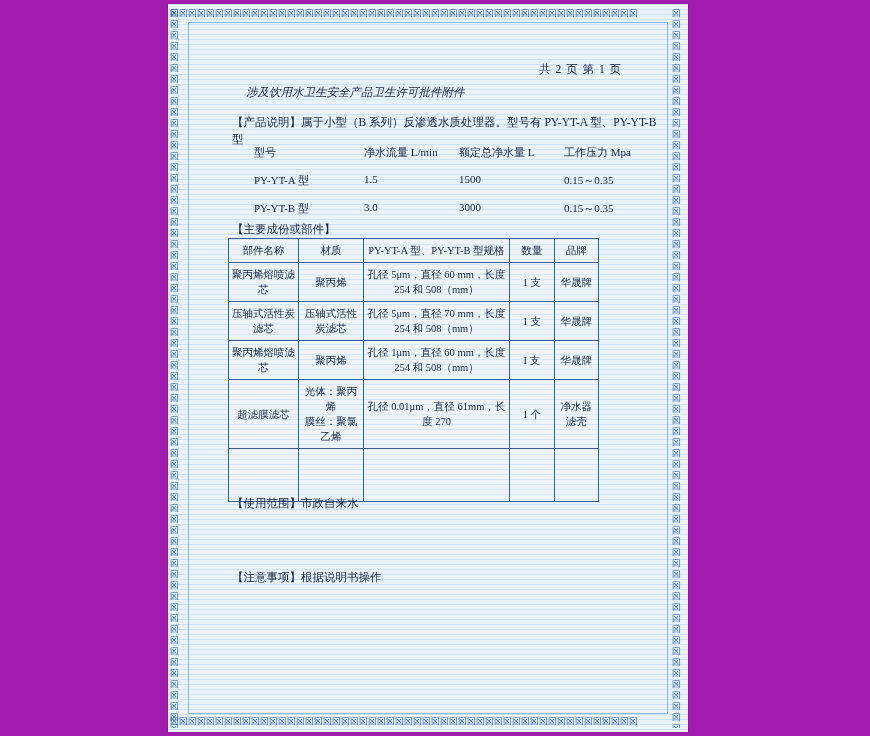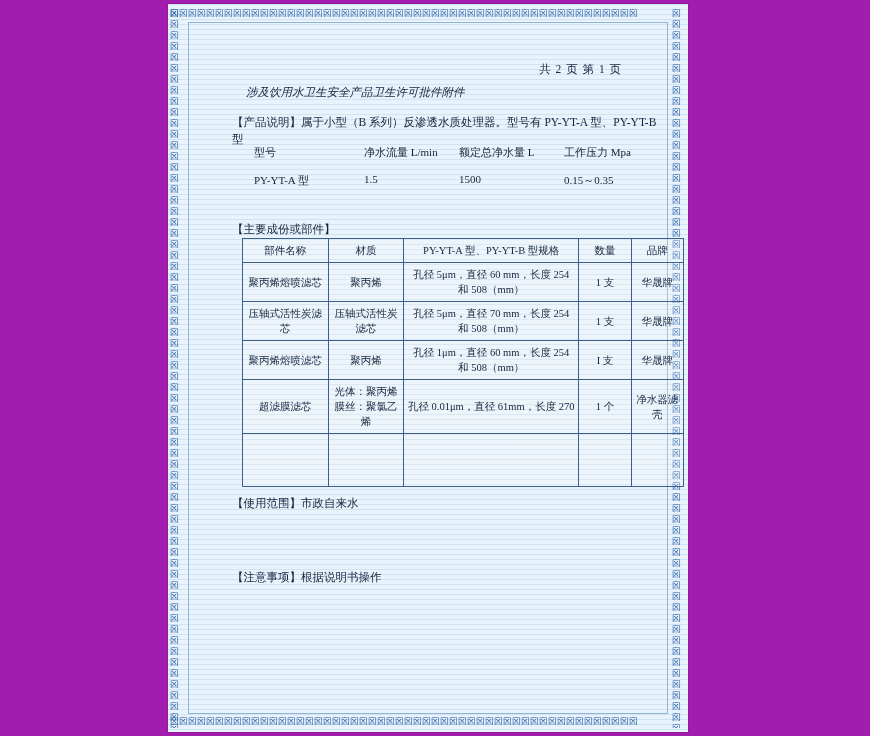--- a/index.html
+++ b/index.html
@@ -117,23 +117,23 @@
     vertical-align: top;
     white-space: nowrap;
   }
   .spec-table td.c1 { width: 110px; }
   .spec-table td.c2 { width: 95px; margin-left: 16px; }
   .spec-table td.c3 { width: 105px; }
   .spec-table td.c4 { width: 90px; }
   .sec-parts { top: 192px; }
   .parts-table {
     position: absolute;
-    left: 46px;
+    left: 32px;
     top: 208px;
-    width: 442px;
+    width: 371px;
     border-collapse: collapse;
     font-size: 10.5px;
     color: #16243c;
     background: rgba(255,255,255,0.18);
   }
   .parts-table th, .parts-table td {
     border: 1px solid #3b5f88;
     padding: 4px 3px;
     text-align: center;
     vertical-align: middle;
@@ -318,20 +318,26 @@
             <td class="c4">工作压力 Mpa</td>
           </tr>
         </thead>
         <tbody>
           <tr>
             <td class="c1">PY-YT-A 型</td>
             <td class="c2">1.5</td>
             <td class="c3">1500</td>
             <td class="c4">0.15～0.35</td>
           </tr>
+          <tr>
+            <td class="c1">PY-YT-B 型</td>
+            <td class="c2">3.0</td>
+            <td class="c3">3000</td>
+            <td class="c4">0.15～0.35</td>
+          </tr>
         </tbody>
       </table>
 
       <div class="sec sec-parts">【主要成份或部件】</div>
 
       <table class="parts-table">
         <thead>
           <tr>
             <th class="col-name">部件名称</th>
             <th class="col-mat">材质</th>

